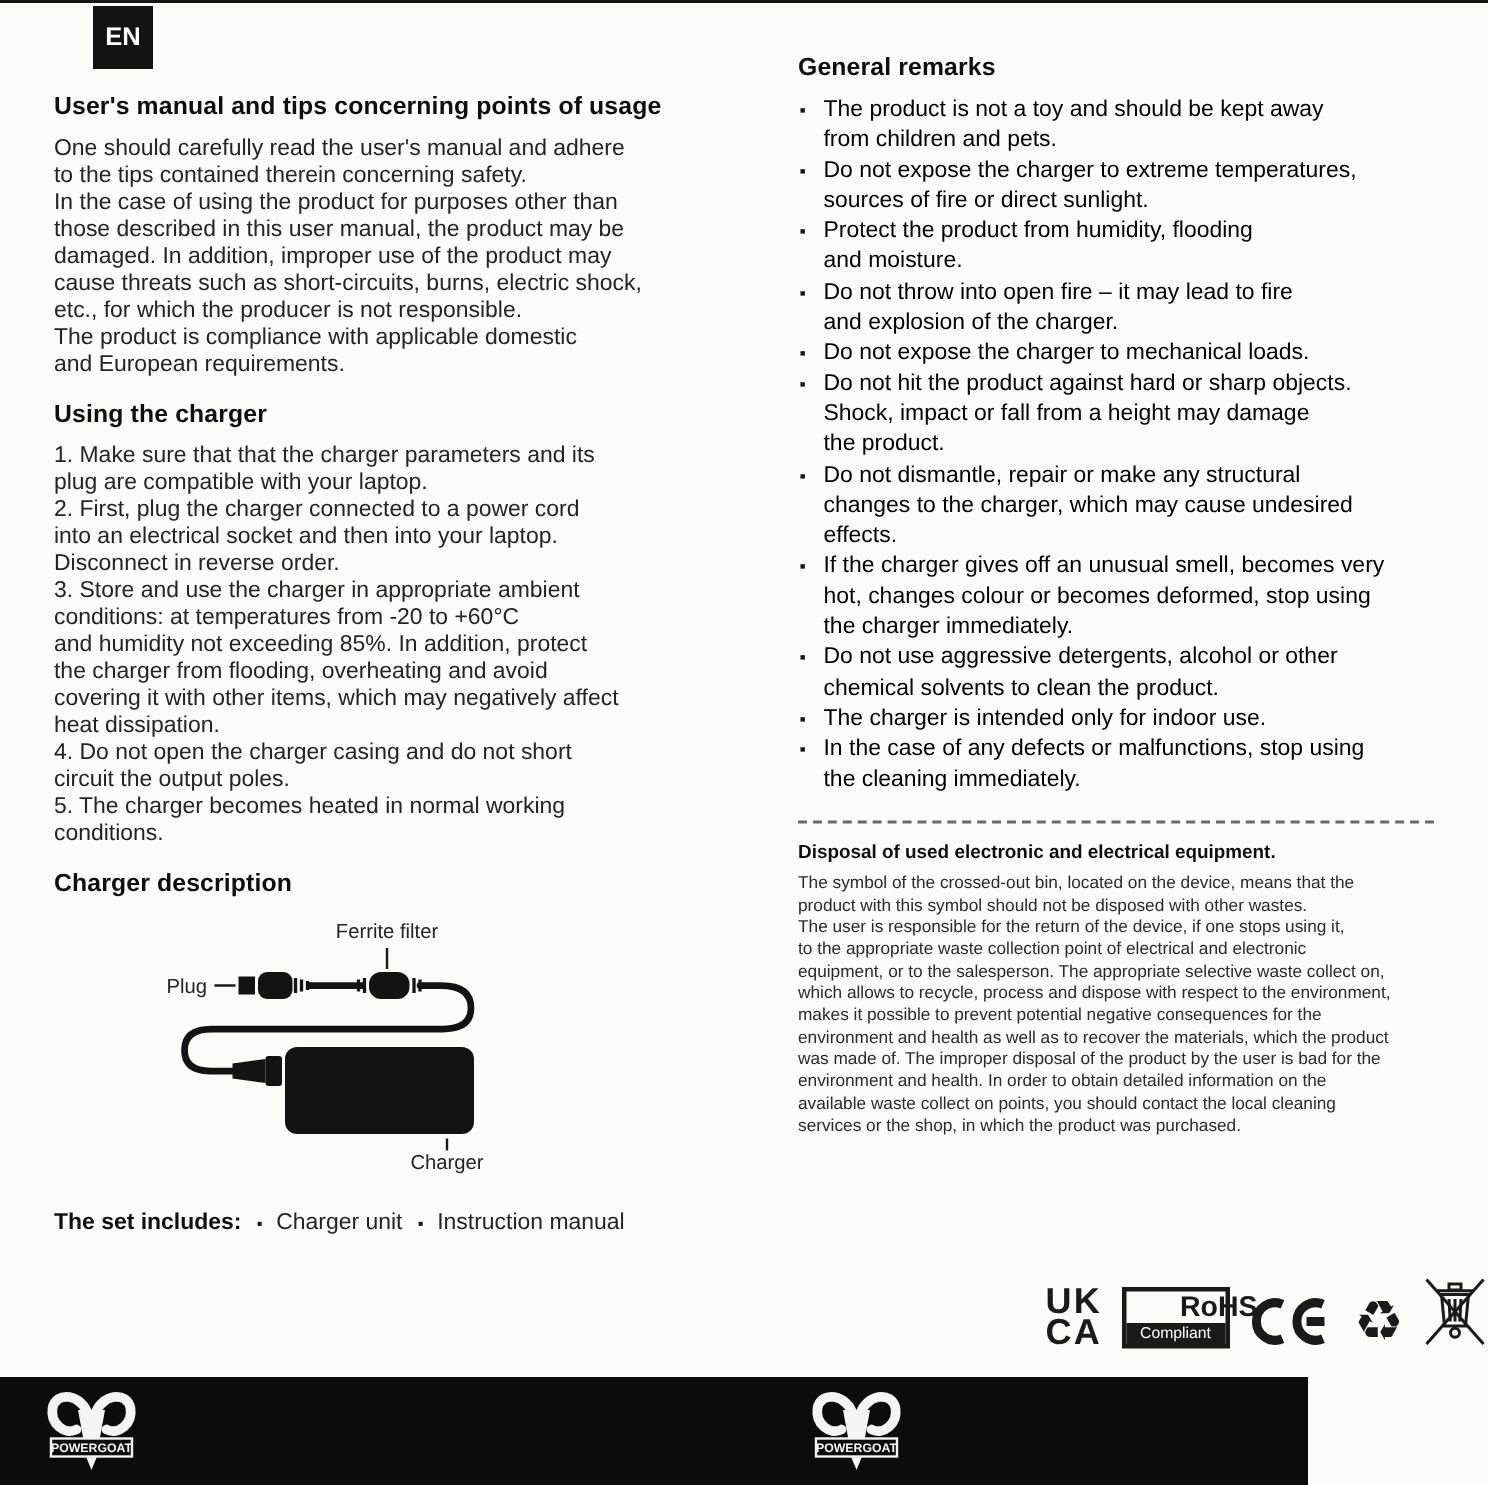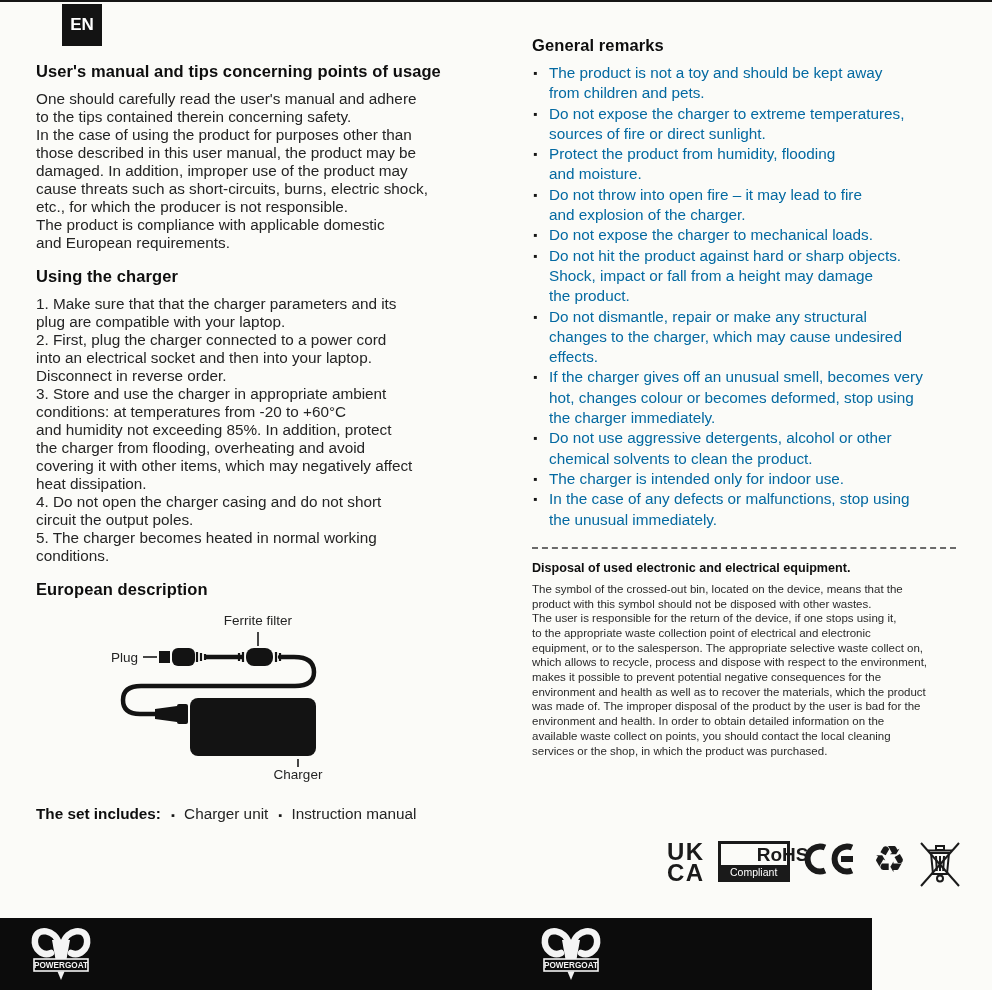--- a/index.html
+++ b/index.html
@@ -20,42 +20,42 @@
     font-size:16.5px;font-weight:bold;color:#0e0e0e;margin:0;
     letter-spacing:0.1px;
   }
   .body-text{
     font-size:15.3px;line-height:18px;color:#242424;
     white-space:pre;margin:9px 0 0 0;
   }
   .bullet-list{list-style:none;margin:8px 0 0 0;padding:0;}
   .bullet-list li{
     position:relative;padding-left:17px;margin:0;
-    font-size:15.3px;line-height:20.3px;color:#0369a1;white-space:pre;
+    font-size:15.3px;line-height:20.3px;color:#000000;white-space:pre;
   }
   .bullet-list li::before{
     content:"▪";position:absolute;left:1px;top:0;font-size:12px;color:#161616;
   }
   .mt14{margin-top:15px;}
   .dashed-divider{
     border:none;border-top:2px dashed #6a6a6a;margin:17px 0 0 0;width:424px;
   }
   .disposal-title{font-size:12.6px;font-weight:bold;color:#0e0e0e;margin:12px 0 0 0;}
   .disposal-text{
     font-size:11.5px;line-height:14.7px;color:#2a2a2a;white-space:pre;margin:7px 0 0 0;
   }
   .diagram{margin-top:6px;}
   .set-line{margin-top:14px;font-size:15.3px;color:#242424;}
   .set-line .lbl{font-weight:bold;color:#0e0e0e;}
   .set-item{margin-left:6px;}
   .set-item::before{content:"▪";font-size:11px;margin-right:9px;color:#161616;}
   
   .marks-row{
-    position:absolute;left:667px;top:841px;height:58px;
-    display:flex;align-items:flex-start;gap:13px;
+    position:absolute;left:697px;top:841px;height:58px;
+    display:flex;align-items:flex-end;gap:13px;
   }
   .ukca{
     font-weight:bold;font-size:24px;line-height:21px;color:#1a1a1a;
     letter-spacing:1.5px;text-align:center;
   }
   .rohs{
     border:3px solid #1a1a1a;text-align:center;background:#fbfbf8;width:66px;
   }
   .rohs .r1{font-size:19px;font-weight:bold;color:#1a1a1a;line-height:21px;padding-left:36px;}
   .rohs .r2{background:#1a1a1a;color:#fff;font-size:10.5px;line-height:14px;}
@@ -99,21 +99,21 @@
 conditions: at temperatures from -20 to +60°C
 and humidity not exceeding 85%. In addition, protect
 the charger from flooding, overheating and avoid
 covering it with other items, which may negatively affect
 heat dissipation.
 4. Do not open the charger casing and do not short
 circuit the output poles.
 5. The charger becomes heated in normal working
 conditions.</p>
 
-  <h2 class="mt14">European description</h2>
+  <h2 class="mt14">Charger description</h2>
 
   
   <svg class="diagram" width="440" height="182" viewBox="0 0 440 182">
     <g font-family="Liberation Sans, sans-serif" fill="#242424">
       <text x="222" y="20" font-size="13.5" text-anchor="middle"><tspan>Ferrite filter</tspan></text>
       <text x="102" y="57" font-size="13.5" text-anchor="end"><tspan>Plug</tspan></text>
       <text x="262" y="174" font-size="13.5" text-anchor="middle"><tspan>Charger</tspan></text>
     </g>
 
     <line x1="222" y1="27" x2="222" y2="41" stroke="#1a1a1a" stroke-width="1.6"></line>
@@ -172,21 +172,21 @@
     <li>Do not dismantle, repair or make any structural
 changes to the charger, which may cause undesired
 effects.</li>
     <li>If the charger gives off an unusual smell, becomes very
 hot, changes colour or becomes deformed, stop using
 the charger immediately.</li>
     <li>Do not use aggressive detergents, alcohol or other
 chemical solvents to clean the product.</li>
     <li>The charger is intended only for indoor use.</li>
     <li>In the case of any defects or malfunctions, stop using
-the unusual immediately.</li>
+the cleaning immediately.</li>
   </ul>
 
   <hr class="dashed-divider">
 
   <p class="disposal-title">Disposal of used electronic and electrical equipment.</p>
   <p class="disposal-text">The symbol of the crossed-out bin, located on the device, means that the
 product with this symbol should not be disposed with other wastes.
 The user is responsible for the return of the device, if one stops using it,
 to the appropriate waste collection point of electrical and electronic
 equipment, or to the salesperson. The appropriate selective waste collect on,

